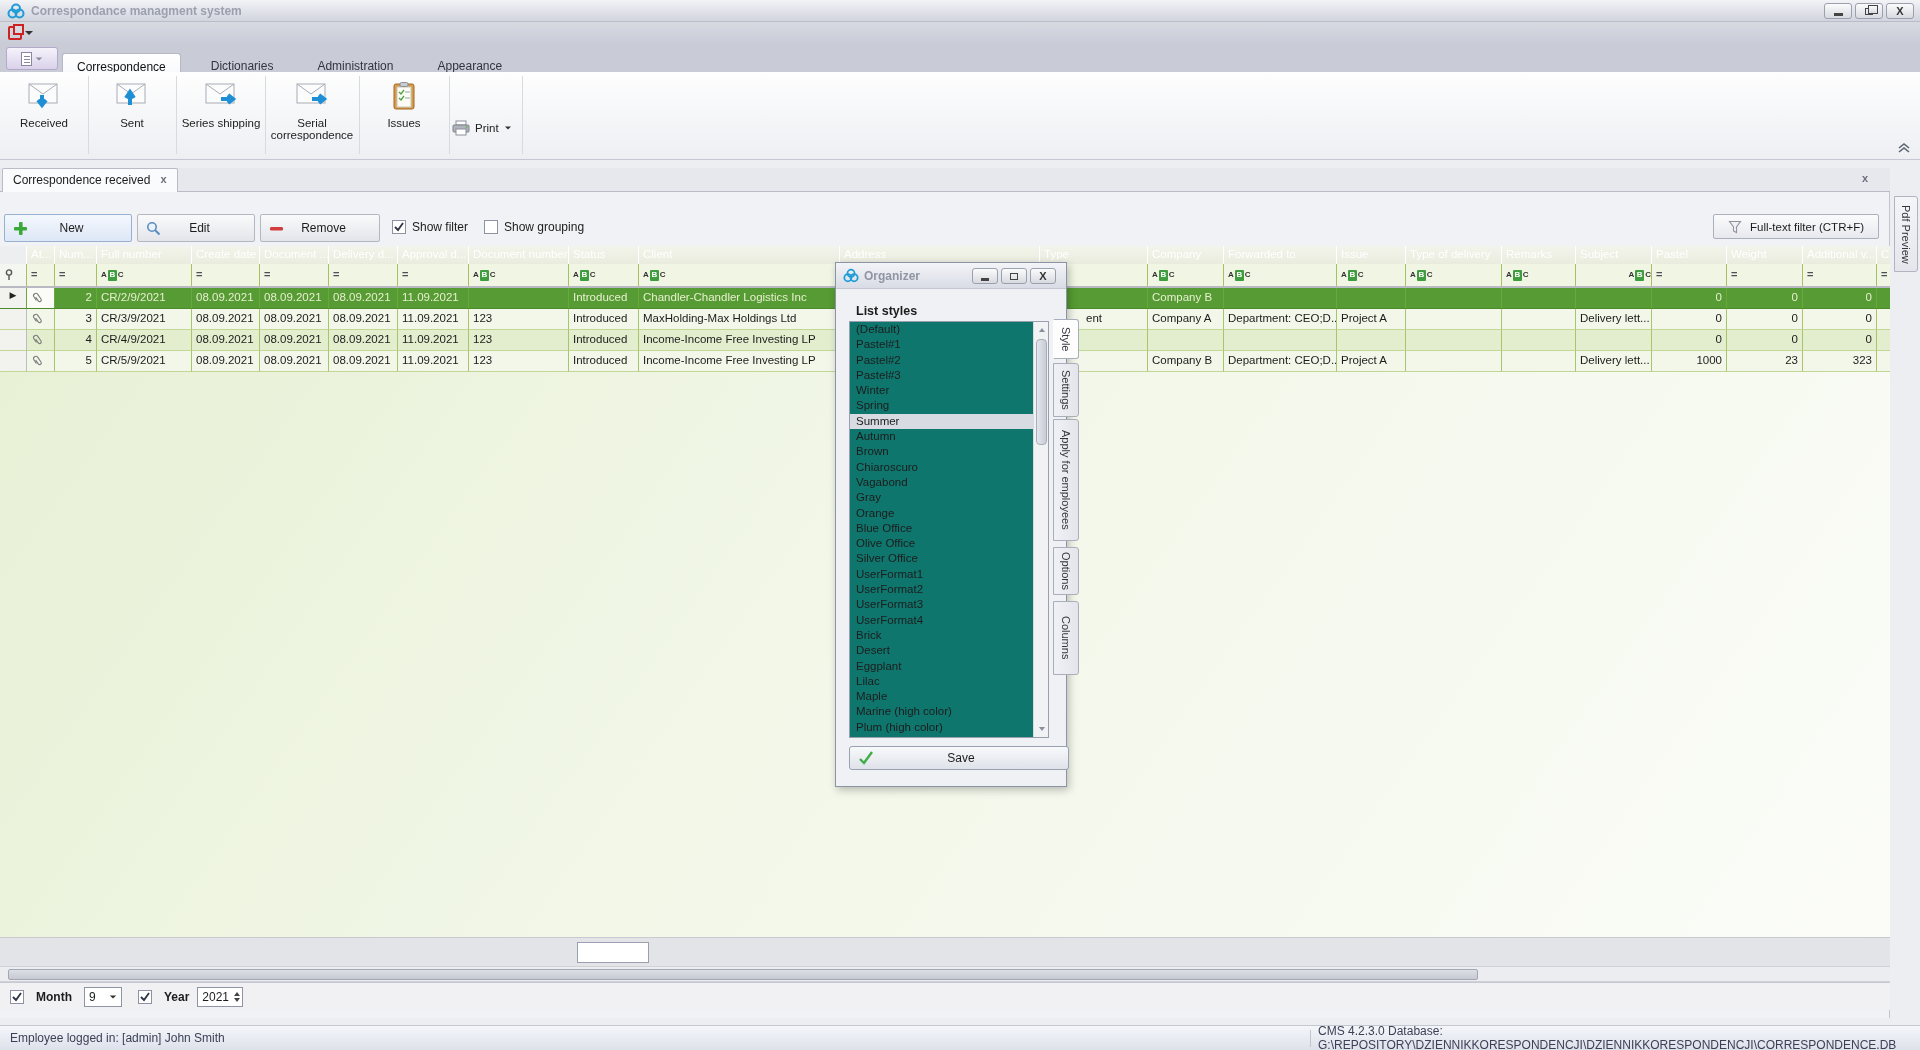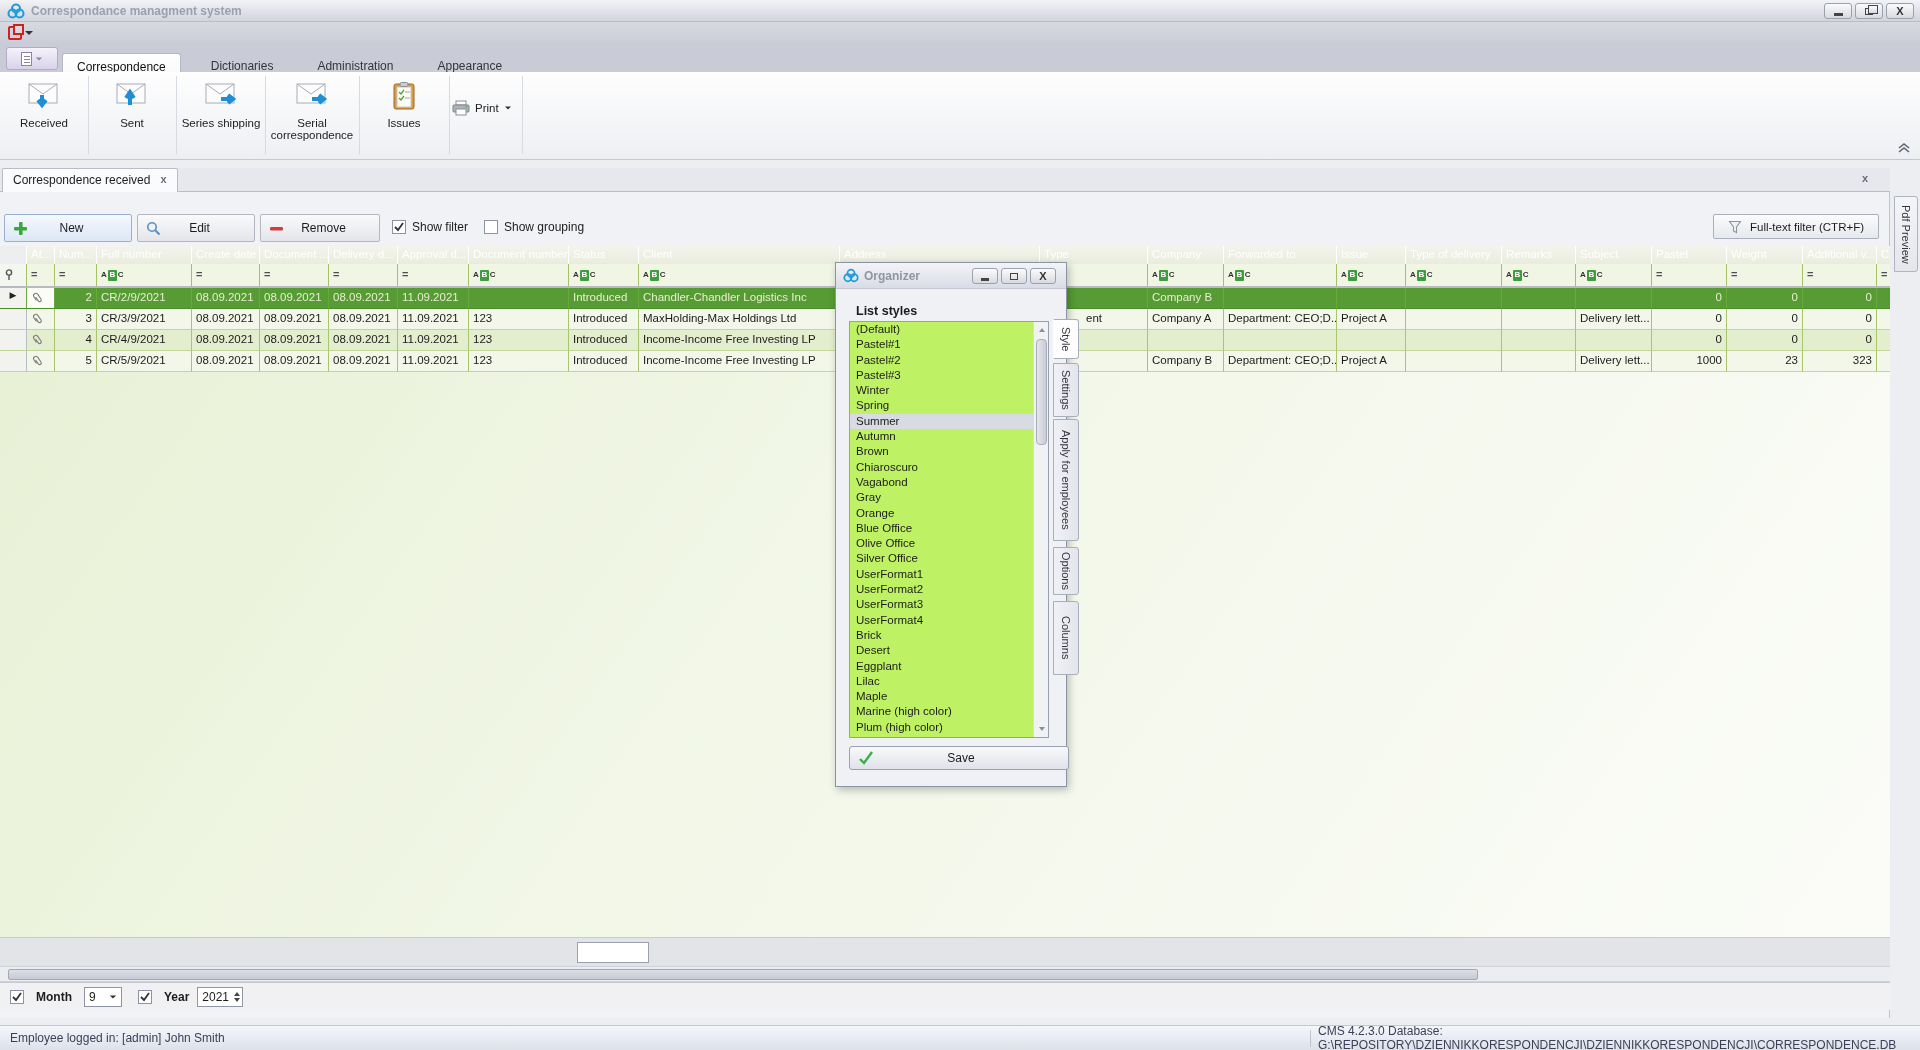--- a/index.html
+++ b/index.html
@@ -115,21 +115,21 @@
   
   .dialog { position:absolute; left:835px; top:262px; width:232px; height:525px; background:#eff1f5;
     border:1px solid #8b94a5; box-shadow:2px 3px 8px rgba(0,0,0,.25); }
   .dlg-title { position:absolute; left:0; top:0; width:100%; height:26px; background:linear-gradient(#f3f4f8,#d9dce5);
     border-bottom:1px solid #c3c7d1; display:flex; align-items:center; }
   .dlg-title .t { color:#8f95a3; font-weight:bold; margin-left:5px; }
   .dlg-btns { position:absolute; right:10px; top:5px; display:flex; gap:3px; }
   .dlg-btn { width:26px; height:16px; border:1px solid #9aa0ac; border-radius:3px; background:linear-gradient(#fbfbfc,#d8dae0);
     display:flex; align-items:center; justify-content:center; }
   .dlg-label { position:absolute; left:20px; top:41px; font-weight:bold; font-size:12.5px; }
-  .listbox { position:absolute; left:13px; top:58px; width:200px; height:417px; background:#bef264; border:1px solid #98a0ae; overflow:hidden; }
+  .listbox { position:absolute; left:13px; top:58px; width:200px; height:417px; background:#0f766e; border:1px solid #98a0ae; overflow:hidden; }
   .litem { height:15.3px; padding:1px 0 0 6px; font-size:11.5px; white-space:nowrap; }
   .litem.sel { background:#d8dbe2; }
   .lscroll { position:absolute; right:0; top:0; width:15px; height:100%; background:#f1f2f4; border-left:1px solid #d8dae0; }
   .lsbtn { position:absolute; left:1px; width:13px; height:14px; display:flex; align-items:center; justify-content:center; }
   .lsthumb { position:absolute; left:2px; top:17px; width:11px; height:106px; background:linear-gradient(90deg,#e4e6ec,#c9ccd6); border:1px solid #a8adbb; border-radius:4px; }
   .vtabs { position:absolute; left:217px; top:0; width:30px; }
   .vtab { position:absolute; left:0; width:26px; background:linear-gradient(90deg,#f0f1f5,#e3e5eb); border:1px solid #a8aeba;
     border-radius:0 3px 3px 0; display:flex; align-items:center; justify-content:center; }
   .vtab.active { background:#fdfdfe; border-left:1px solid #fdfdfe; }
   .savebtn { position:absolute; left:13px; top:483px; width:220px; height:24px; border:1px solid #9aa2b2; border-radius:3px;
@@ -233,21 +233,21 @@
               <rect x="8" y="0.5" width="8" height="4" rx="1.5" fill="#c8cdd4" stroke="#8a8f99"></rect>
               <path d="M7 10 l2 2 l3 -4" stroke="#4aa343" stroke-width="1.3" fill="none"></path>
               <line x1="13" y1="10" x2="18" y2="10" stroke="#9aa3ad"></line>
               <path d="M7 16 l2 2 l3 -4" stroke="#4aa343" stroke-width="1.3" fill="none"></path>
               <line x1="13" y1="16" x2="18" y2="16" stroke="#9aa3ad"></line>
             </svg>
           </div>
           <div>Issues</div>
         </div>
       </div>
-    <div class="rib-small" style="left:452px; top:28px;text-align:right;">
+    <div class="rib-small" style="left:452px; top:48px;text-align:right;">
       <svg width="18" height="16" viewBox="0 0 18 16">
         <rect x="4" y="1" width="10" height="4" fill="#fff" stroke="#8a8f99"></rect>
         <rect x="1" y="5" width="16" height="7" rx="1" fill="#aeb3bc" stroke="#7e838d"></rect>
         <rect x="4" y="9" width="10" height="6" fill="#fff" stroke="#8a8f99"></rect>
         <circle cx="14.5" cy="7" r="1" fill="#6fb34f"></circle>
       </svg>
       <span>Print</span>
       <div class="dd-arrow" style="transform:scale(.75);"></div>
     </div>
     <svg class="chevron-up" style="left:1896px; top:70px;" viewBox="0 0 16 12">
@@ -392,21 +392,21 @@
           </div>
           <div class="gf-cell" style="width: 69px;">
             <span class="abc-ico">A<b>B</b>C</span>
           </div>
           <div class="gf-cell" style="width: 96px;">
             <span class="abc-ico">A<b>B</b>C</span>
           </div>
           <div class="gf-cell" style="width: 74px;">
             <span class="abc-ico">A<b>B</b>C</span>
           </div>
-          <div class="gf-cell" style="width: 76px;">
+          <div class="gf-cell" style="width: 76px; justify-content: flex-end;">
             <span class="abc-ico">A<b>B</b>C</span>
           </div>
           <div class="gf-cell" style="width: 75px;">
             <span class="eq-ico">=</span>
           </div>
           <div class="gf-cell" style="width: 76px;">
             <span class="eq-ico">=</span>
           </div>
           <div class="gf-cell" style="width: 74px;">
             <span class="eq-ico">=</span>

